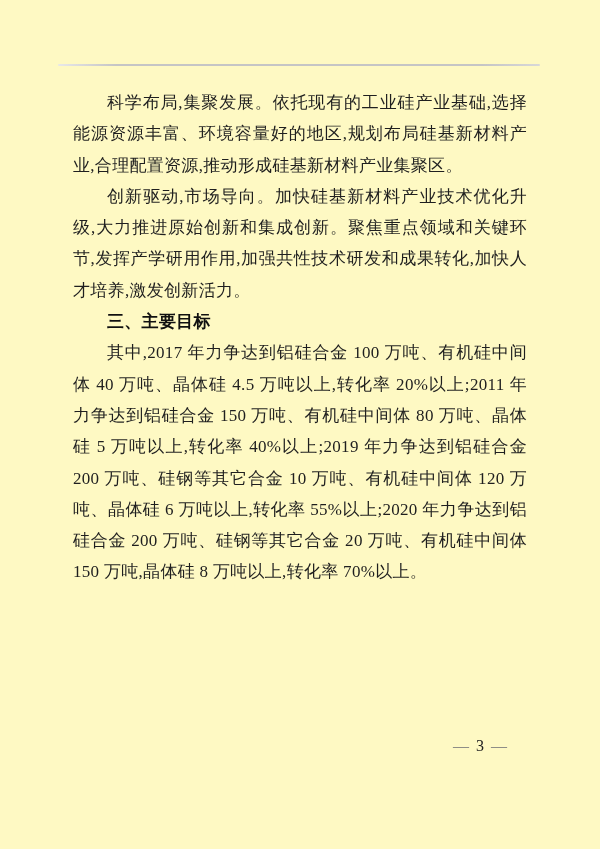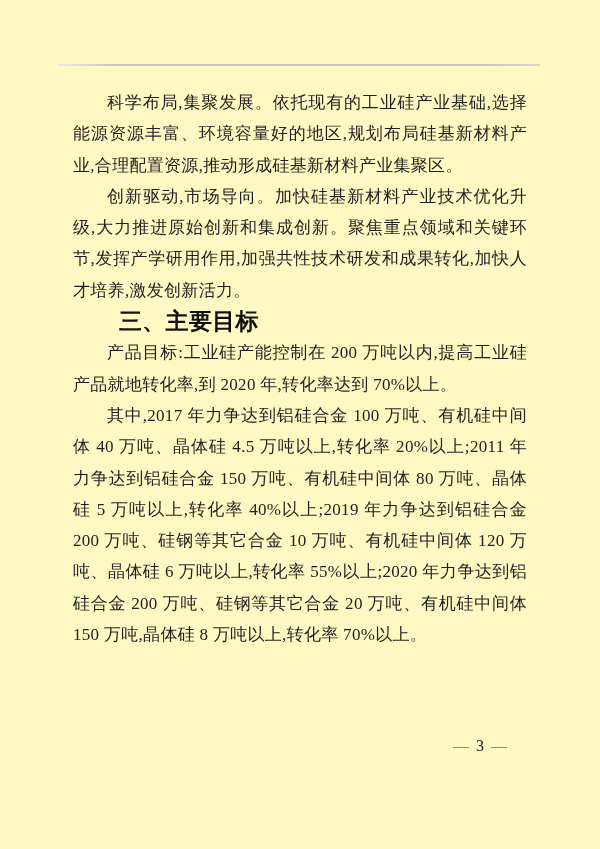--- a/index.html
+++ b/index.html
@@ -38,21 +38,21 @@
   }
   .content p {
     margin: 0;
     text-indent: 2em;
   }
   .section-heading {
     margin: 0;
     text-indent: 2em;
     font-family: "Liberation Sans", "DejaVu Sans", sans-serif;
     font-weight: 700;
-    font-size: 23px;
+    font-size: 17px;
     line-height: 31.3px;
     color: #101010;
     text-align: left;
   }
   .page-footer {
     position: absolute;
     top: 735px;
     left: 0;
     width: 514px;
     text-align: right;
@@ -74,21 +74,20 @@
 <body>
 
 <div class="page">
 
   <div class="top-rule"></div>
 
   <div class="content">
     <p>科学布局,集聚发展。依托现有的工业硅产业基础,选择能源资源丰富、环境容量好的地区,规划布局硅基新材料产业,合理配置资源,推动形成硅基新材料产业集聚区。</p>
     <p>创新驱动,市场导向。加快硅基新材料产业技术优化升级,大力推进原始创新和集成创新。聚焦重点领域和关键环节,发挥产学研用作用,加强共性技术研发和成果转化,加快人才培养,激发创新活力。</p>
     <h2 class="section-heading">三、主要目标</h2>
-    <p>产品目标:工业硅产能控制在 200 万吨以内,提高工业硅产品就地转化率,到 2020 年,转化率达到 70%以上。</p>
     <p>其中,2017 年力争达到铝硅合金 100 万吨、有机硅中间体 40 万吨、晶体硅 4.5 万吨以上,转化率 20%以上;2011 年力争达到铝硅合金 150 万吨、有机硅中间体 80 万吨、晶体硅 5 万吨以上,转化率 40%以上;2019 年力争达到铝硅合金 200 万吨、硅钢等其它合金 10 万吨、有机硅中间体 120 万吨、晶体硅 6 万吨以上,转化率 55%以上;2020 年力争达到铝硅合金 200 万吨、硅钢等其它合金 20 万吨、有机硅中间体 150 万吨,晶体硅 8 万吨以上,转化率 70%以上。</p>
   </div>
 
   <div class="page-footer">
     <span class="dash">—</span><span class="num">3</span><span class="dash">—</span>
   </div>
 
 </div>
 
 </body></html>

